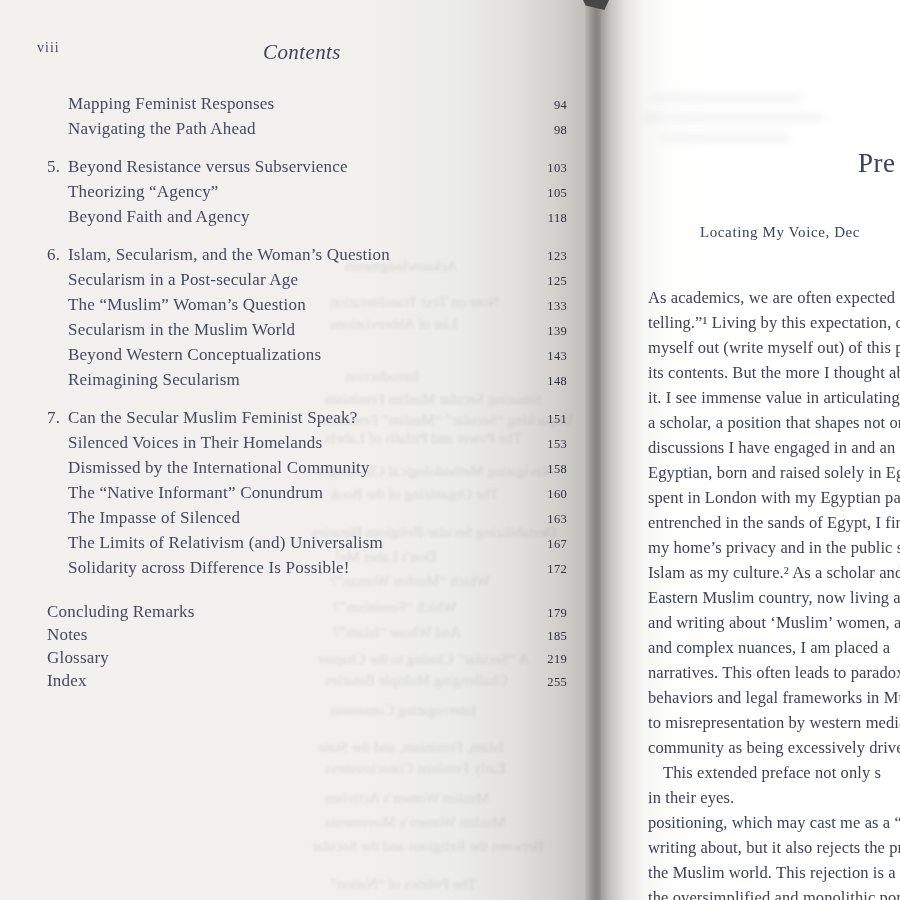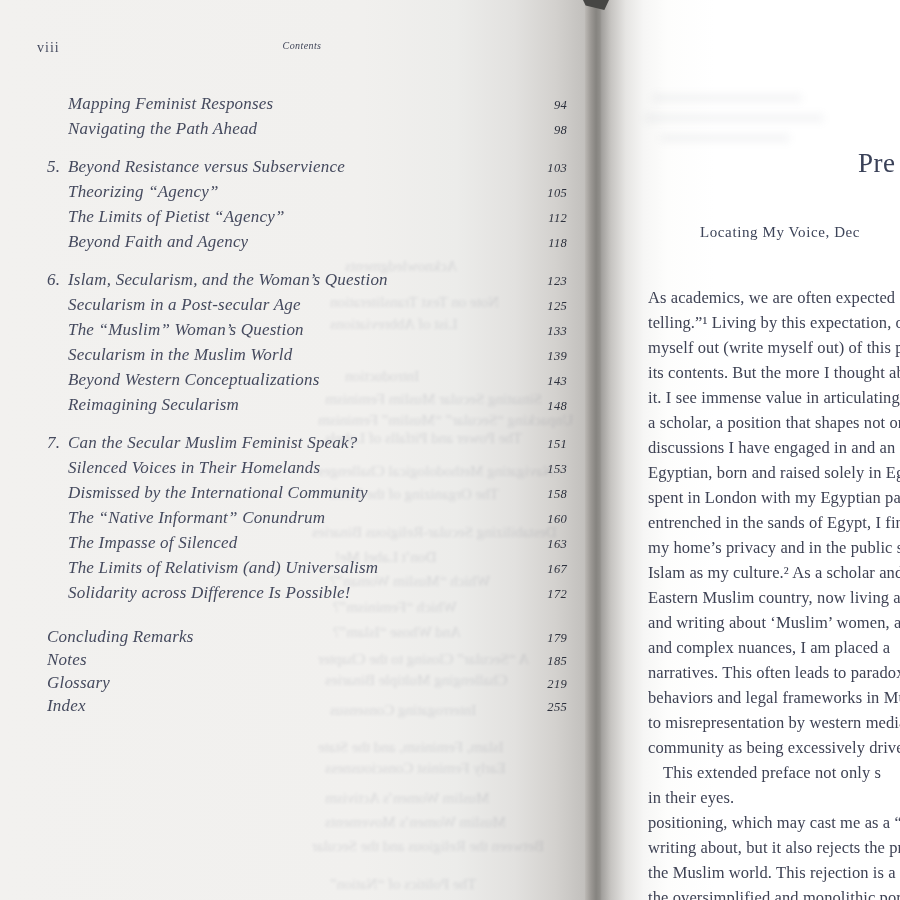--- a/index.html
+++ b/index.html
@@ -21,24 +21,24 @@
     position:absolute;left:583px;top:0;width:26px;height:10px;z-index:5;
     background:#464644;
     clip-path:polygon(0 0,100% 0,82% 100%,10% 55%);
   }
   .folio{
     position:absolute;left:37px;top:40px;font-size:14px;color:#474c60;
     letter-spacing:1px;
   }
   .contents-header{
     position:absolute;left:0;top:40px;width:604px;text-align:center;
-    font-size:10px;font-style:italic;color:#3f4457;letter-spacing:0.4px;
+    font-size:21px;font-style:italic;color:#3f4457;letter-spacing:0.4px;
   }
   .toc{position:absolute;left:37px;top:91px;width:530px;}
-  .toc-group{margin-top:13px;font-style:italic;}
+  .toc-group{margin-top:13px;}
   .toc-group:first-child{margin-top:0;}
   .toc-group.back{margin-top:20px;}
   .toc-row{
     display:flex;align-items:baseline;height:25px;line-height:25px;
     font-size:17px;color:#454a5e;letter-spacing:0.2px;
   }
   .toc-group.back .toc-row{height:23px;line-height:23px;padding-left:10px;gap:34px;}
   .toc-row .num{width:21px;margin-left:10px;flex:0 0 auto;}
   .toc-row.sub{padding-left:31px;}
   .toc-row .label{flex:1 1 auto;white-space:nowrap;overflow:hidden;}
@@ -93,24 +93,20 @@
       </div>
       <div class="toc-group">
         <div class="toc-row chapter">
           <span class="num">5.</span>
           <span class="label">Beyond Resistance versus Subservience</span>
           <span class="pg">103</span>
         </div>
         <div class="toc-row sub">
           <span class="label">Theorizing “Agency”</span>
           <span class="pg">105</span>
-        </div>
-        <div class="toc-row sub">
-          <span class="label">The Limits of Pietist “Agency”</span>
-          <span class="pg">112</span>
         </div>
         <div class="toc-row sub">
           <span class="label">Beyond Faith and Agency</span>
           <span class="pg">118</span>
         </div>
       </div>
       <div class="toc-group">
         <div class="toc-row chapter">
           <span class="num">6.</span>
           <span class="label">Islam, Secularism, and the Woman’s Question</span>

